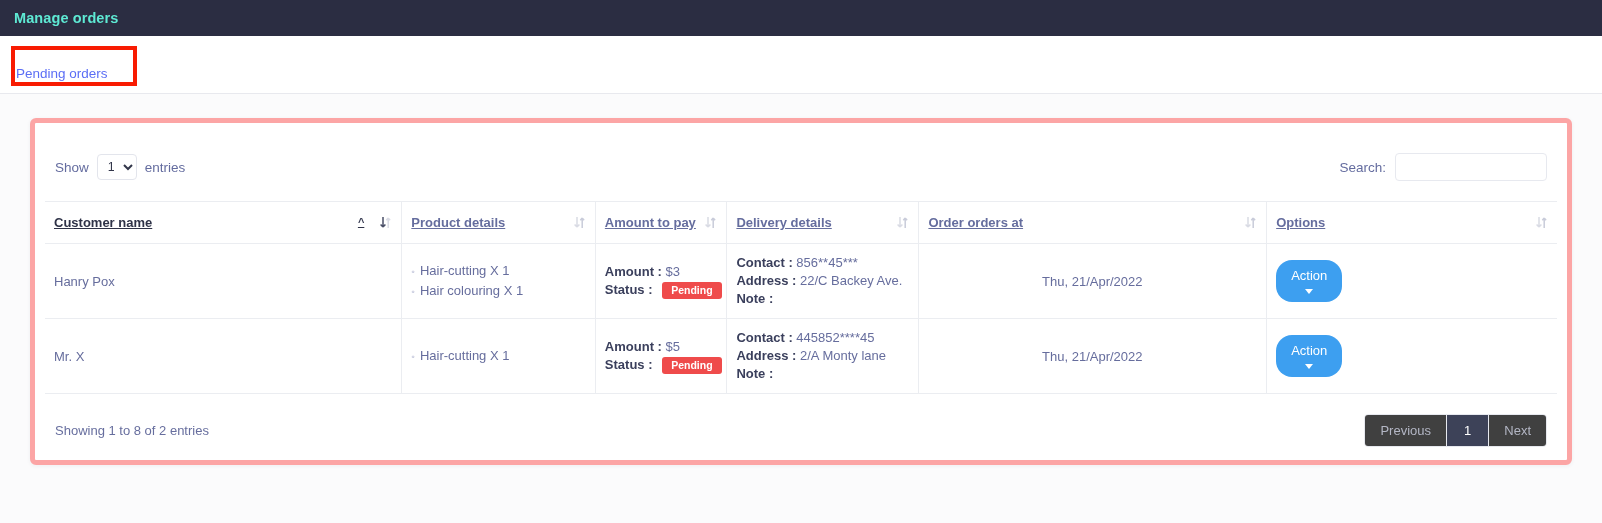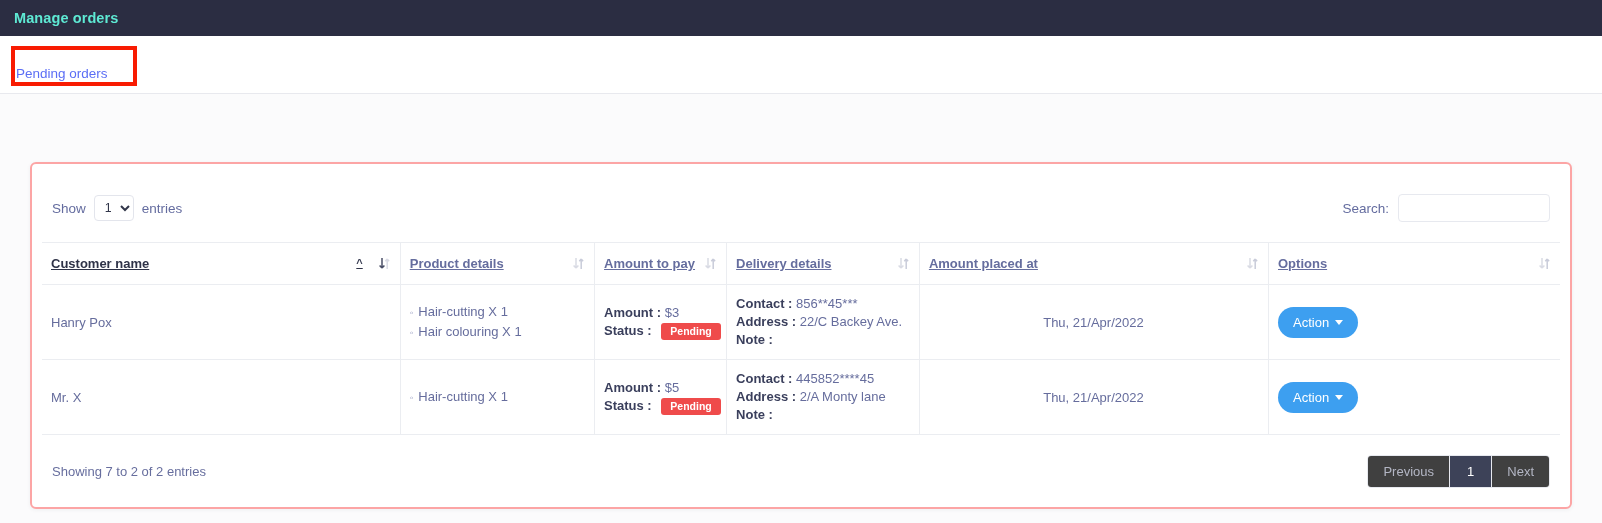--- a/index.html
+++ b/index.html
@@ -63,26 +63,25 @@
     border: 4px solid #f81b02;
     pointer-events: none;
   }
 
   
   .page {
     padding: 24px 30px 0 30px;
   }
   .card {
     background: #ffffff;
-    border: 2px solid #fca5a5;
+    border: 5px solid #fca5a5;
     border-radius: 6px;
     box-shadow: 0 1px 4px rgba(40,45,70,.06);
     padding: 12px 10px 10px 10px;
     height: 347px;
-    margin-top: 44px;
   }
 
   
   .controls {
     display: flex;
     align-items: center;
     justify-content: space-between;
     padding: 18px 10px 20px 10px;
   }
   .dt-length, .dt-filter {
@@ -192,20 +191,21 @@
     align-items: center;
     gap: 6px;
     background: #3d9ff0;
     color: #ffffff;
     border: none;
     border-radius: 16px;
     font-size: 13px;
     font-family: "Liberation Sans", sans-serif;
     padding: 8px 15px;
     cursor: pointer;
+    flex-direction: column;
   }
   .caret-dn {
     width: 0; height: 0;
     border-left: 4px solid transparent;
     border-right: 4px solid transparent;
     border-top: 5px solid #ffffff;
   }
 
   
   .dt-footer {
@@ -318,21 +318,21 @@
               <span class="sort-ic">
                 <svg width="11" height="13" viewBox="0 0 11 13">
                   <path d="M3 1 L3 10 M3 11 L0.6 8.4 M3 11 L5.4 8.4" stroke="#d9dbe4" stroke-width="1.5" fill="none"></path>
                   <path d="M8.2 12 L8.2 3 M8.2 2 L6.3 4.2 M8.2 2 L10.1 4.2" stroke="#c9ccda" stroke-width="1.5" fill="none"></path>
                 </svg>
               </span>
             </div>
           </th>
           <th>
             <div class="th-inner">
-              <span>Amount placed at</span>
+              <span>Order orders at</span>
               <span class="sort-ic">
                 <svg width="11" height="13" viewBox="0 0 11 13">
                   <path d="M3 1 L3 10 M3 11 L0.6 8.4 M3 11 L5.4 8.4" stroke="#d9dbe4" stroke-width="1.5" fill="none"></path>
                   <path d="M8.2 12 L8.2 3 M8.2 2 L6.3 4.2 M8.2 2 L10.1 4.2" stroke="#c9ccda" stroke-width="1.5" fill="none"></path>
                 </svg>
               </span>
             </div>
           </th>
           <th>
             <div class="th-inner">
@@ -428,21 +428,21 @@
             <button class="btn-action">
               <span>Action</span>
               <span class="caret-dn"></span>
             </button>
           </td>
         </tr>
       </tbody>
     </table>
 
     <div class="dt-footer">
-      <div class="dt-info">Showing 7 to 2 of 2 entries</div>
+      <div class="dt-info">Showing 1 to 8 of 2 entries</div>
       <div class="pager">
         <div class="pg">Previous</div>
         <div class="pg current">1</div>
         <div class="pg">Next</div>
       </div>
     </div>
 
   </div>
 </div>
 

